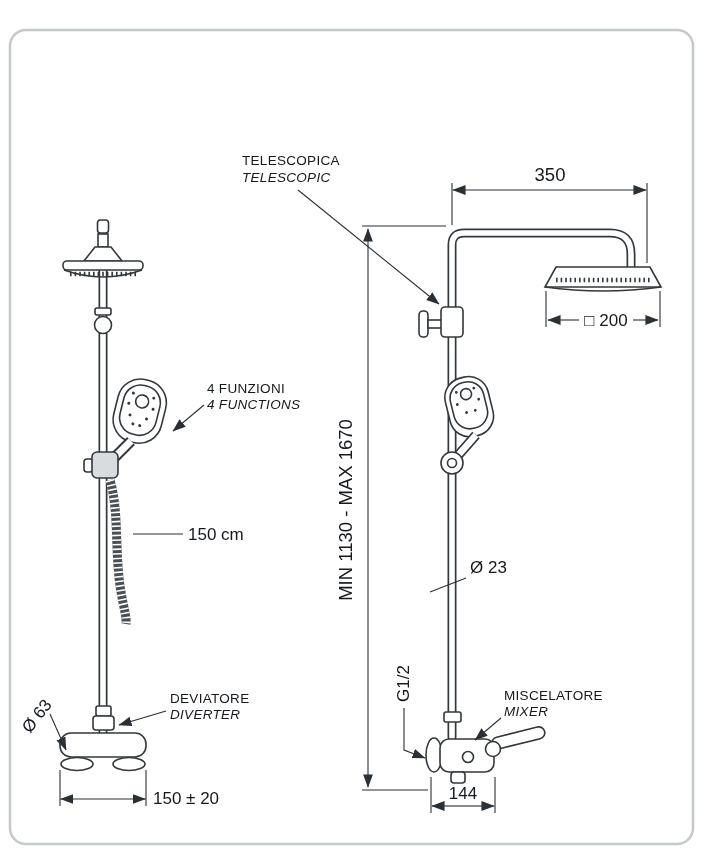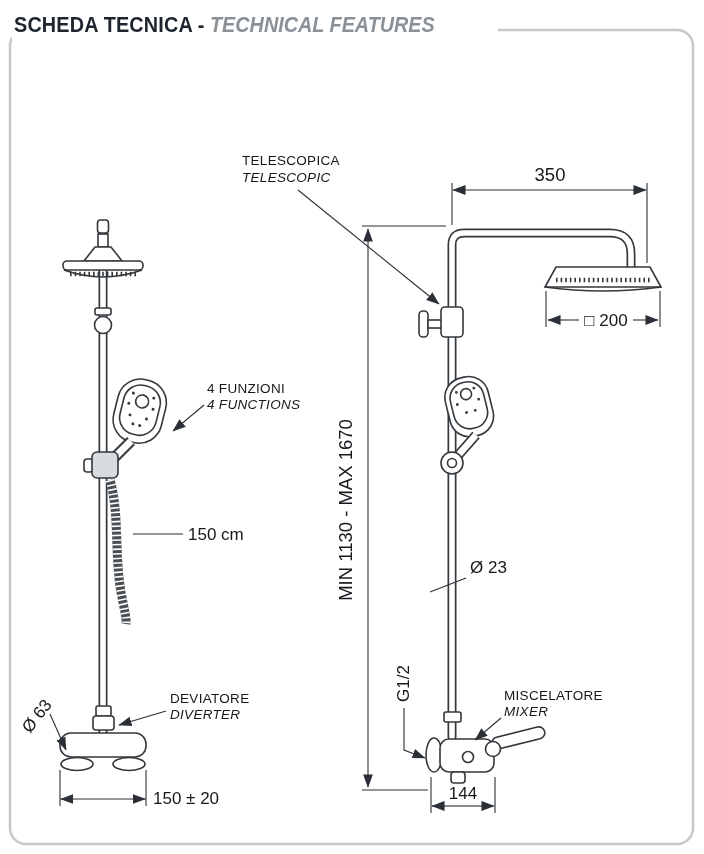--- a/index.html
+++ b/index.html
@@ -16,25 +16,20 @@
   .lbl{font-size:13.5px;letter-spacing:.3px;}
   .lbl-i{font-size:13.5px;letter-spacing:.3px;font-style:italic;}
   .dim{font-size:17px;}
   .dim-lg{font-size:18.5px;}
 </style>
 </head>
 <body>
 
 <div class="page">
 
-  <header class="sheet-header">
-    <div class="title-scale">
-      <span class="t1">SCHEDA TECNICA -</span><span class="t2">TECHNICAL FEATURES</span>
-    </div>
-  </header>
 
   <svg class="drawing" viewBox="0 0 704 854">
     <defs>
       <marker id="arr" viewBox="0 0 10 10" refX="9.5" refY="5" markerWidth="12" markerHeight="12" orient="auto">
         <path d="M0,1.3 L10,5 L0,8.7 Z" fill="#2b3036"></path>
       </marker>
     </defs>
 
     <rect x="10" y="30" width="683" height="814" rx="16" fill="none" stroke="#c4c9cc" stroke-width="2.5"></rect>
 

